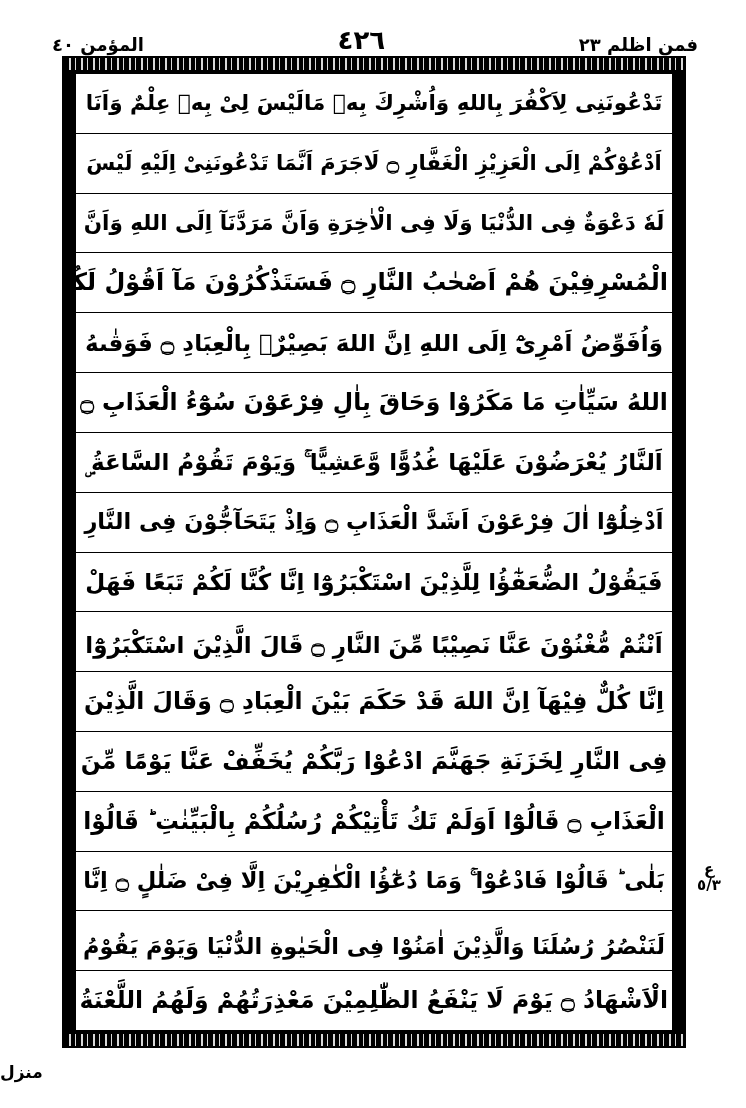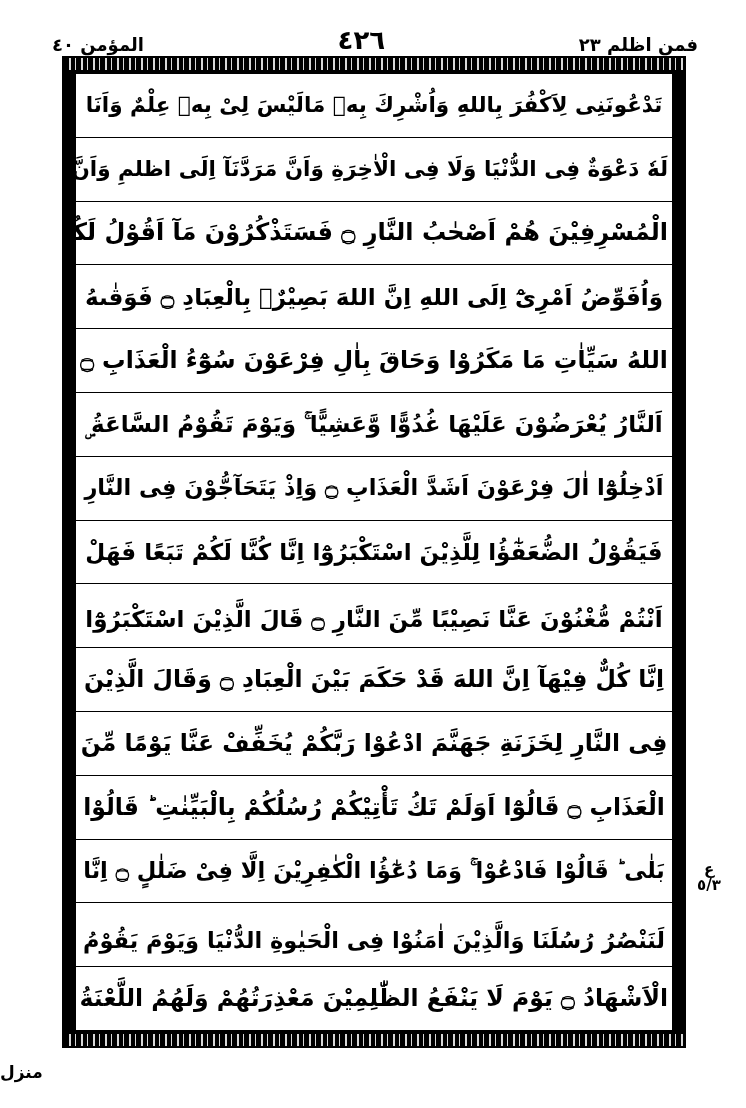--- a/index.html
+++ b/index.html
@@ -158,21 +158,24 @@
 </div>
 
 <div class="frame-outer">
   <div class="frame-mid">
     <div class="frame-inner">
       <div class="lines" id="lines-container">
           <div class="qline">
             <div class="qtext" style="font-size: 21.5px;">تَدْعُونَنِى لِاَكْفُرَ بِاللهِ وَاُشْرِكَ بِهٖ مَالَيْسَ لِىْ بِهٖ عِلْمٌ وَاَنَا</div>
           </div>
           <div class="qline">
-            <div class="qtext" style="font-size: 21.5px;">لَهٗ دَعْوَةٌ فِى الدُّنْيَا وَلَا فِى الْاٰخِرَةِ وَاَنَّ مَرَدَّنَآ اِلَى اظلمِ وَاَنَّ</div>
+            <div class="qtext" style="font-size: 21px;">اَدْعُوْكُمْ اِلَى الْعَزِيْزِ الْغَفَّارِ ۝ لَاجَرَمَ اَنَّمَا تَدْعُونَنِىْ اِلَيْهِ لَيْسَ</div>
+          </div>
+          <div class="qline">
+            <div class="qtext" style="font-size: 21.5px;">لَهٗ دَعْوَةٌ فِى الدُّنْيَا وَلَا فِى الْاٰخِرَةِ وَاَنَّ مَرَدَّنَآ اِلَى اللهِ وَاَنَّ</div>
           </div>
           <div class="qline">
             <div class="qtext" style="font-size: 24px;">الْمُسْرِفِيْنَ هُمْ اَصْحٰبُ النَّارِ ۝ فَسَتَذْكُرُوْنَ مَآ اَقُوْلُ لَكُمْ</div>
           </div>
           <div class="qline">
             <div class="qtext" style="font-size: 23px;">وَاُفَوِّضُ اَمْرِىْٓ اِلَى اللهِ اِنَّ اللهَ بَصِيْرٌۢ بِالْعِبَادِ ۝ فَوَقٰىهُ</div>
           </div>
           <div class="qline">
             <div class="qtext" style="font-size: 23.5px;">اللهُ سَيِّاٰتِ مَا مَكَرُوْا وَحَاقَ بِاٰلِ فِرْعَوْنَ سُوْٓءُ الْعَذَابِ ۝</div>
           </div>

